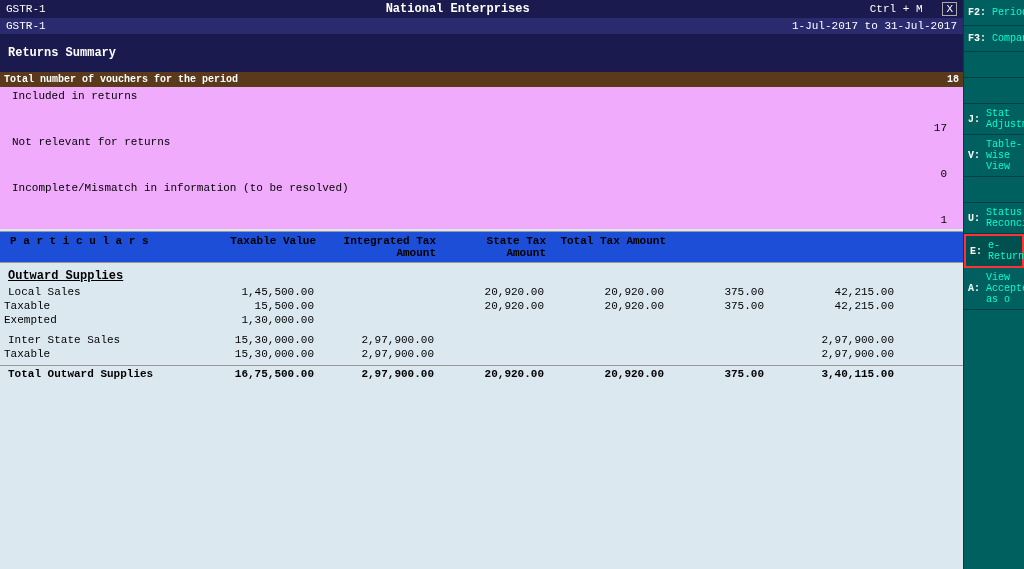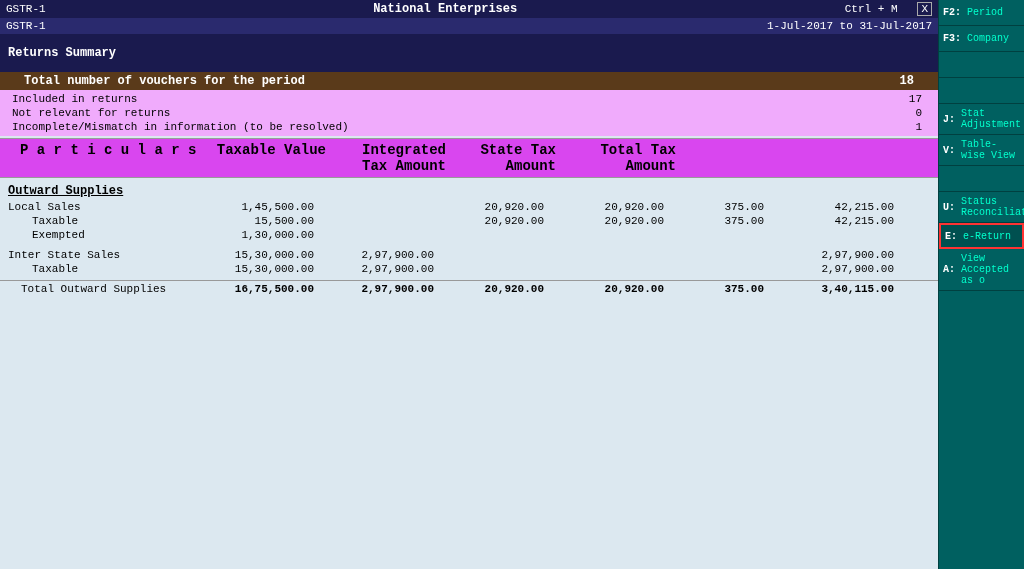--- a/index.html
+++ b/index.html
@@ -78,41 +78,42 @@
     }
 
     .summary-row .label {
       flex: 1;
     }
 
     .summary-row .value {
       min-width: 30px;
       text-align: right;
       padding-right: 4px;
+      margin-top: 32px;
     }
 
     .total-vouchers-row {
       background: #5a3a1a;
       color: #ffffff;
       display: flex;
       justify-content: space-between;
-      padding: 2px 24px;
-      font-size: 12px;
+      padding: 2px 4px;
+      font-size: 10px;
       font-weight: bold;
     }
 
     .table-header {
       display: grid;
       grid-template-columns: 200px 120px 120px 110px 120px 100px 130px;
-      background: #d946ef;
+      background: #1d4ed8;
       border-top: 1px solid #999;
       border-bottom: 1px solid #999;
-      padding: 3px 12px;
-      font-weight: bold;
-      font-size: 14px;
+      padding: 3px 2px;
+      font-weight: bold;
+      font-size: 11px;
       text-align: right;
       margin-top: 2px;
     }
 
     .table-header .col-particulars {
       text-align: left;
       padding-left: 8px;
     }
 
     .table-header .col {
@@ -138,54 +139,53 @@
       padding: 1px 0;
       font-size: 11px;
     }
 
     .data-row .col-particulars {
       padding-left: 8px;
       color: #000;
     }
 
     .data-row .col-particulars.indent {
-      padding-left: 32px;
+      padding-left: 4px;
     }
 
     .data-row .col {
       text-align: right;
       padding-right: 6px;
       color: #000;
     }
 
     .total-row {
       display: grid;
       grid-template-columns: 200px 120px 120px 110px 120px 100px 130px;
       padding: 2px 0;
       font-size: 11px;
       font-weight: bold;
       border-top: 1px solid #999;
       margin-top: 4px;
     }
 
     .total-row .col-particulars {
       padding-left: 8px;
-      font-weight: normal;
-      margin-left: 13px;
+      font-weight: bold;
     }
 
     .total-row .col {
       text-align: right;
       padding-right: 6px;
       font-weight: bold;
     }
 
     
     .sidebar {
-      width: 86px;
+      width: 61px;
       background: #006060;
       display: flex;
       flex-direction: column;
       border-left: 1px solid #004040;
     }
 
     .sidebar-item {
       color: #00ffcc;
       font-size: 10px;
       padding: 4px 4px;

